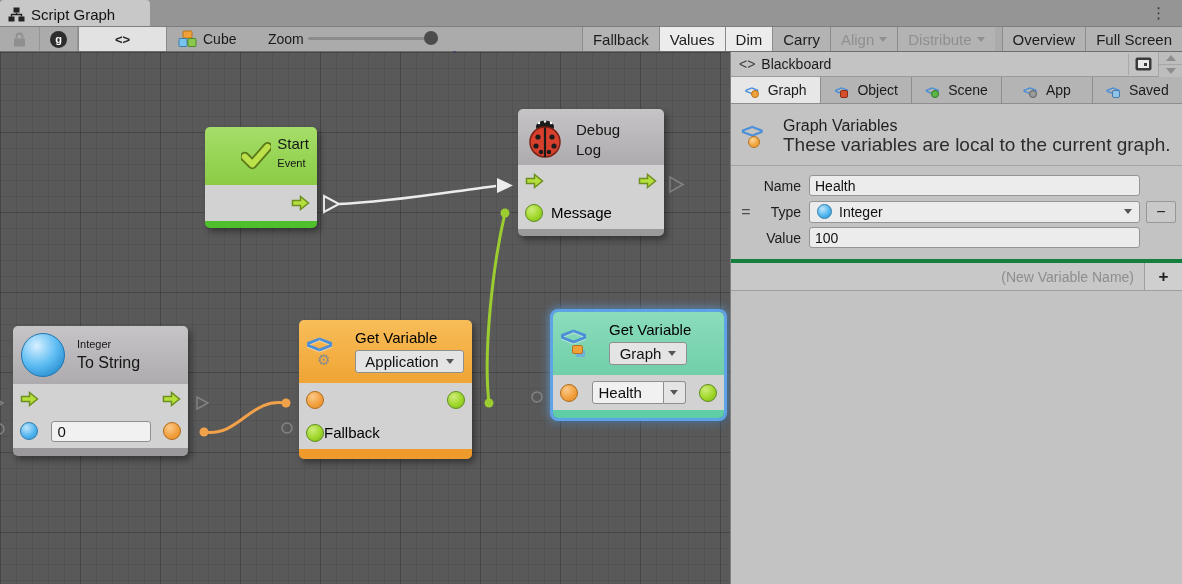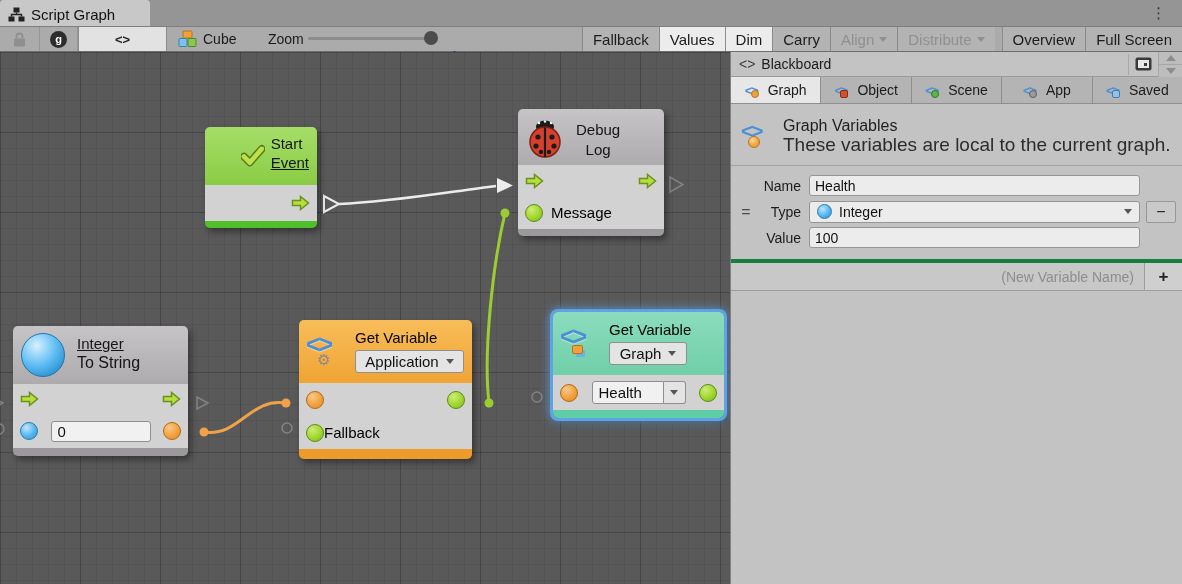--- a/index.html
+++ b/index.html
@@ -46,21 +46,21 @@
       linear-gradient(90deg, rgba(0,0,0,0.16) 1px, transparent 1px),
       linear-gradient(rgba(0,0,0,0.07) 1px, transparent 1px),
       linear-gradient(90deg, rgba(0,0,0,0.07) 1px, transparent 1px);
     background-size:80px 80px,80px 80px,16px 16px,16px 16px; overflow:hidden; }
   .wires { position:absolute; left:0; top:0; width:730px; height:532px; }
 
   .node { position:absolute; border-radius:5px; overflow:hidden; box-shadow:3px 4px 6px rgba(0,0,0,0.38); }
   .node-header { display:flex; align-items:flex-start; padding:7px 8px 0 8px; }
   .node-titles { display:flex; flex-direction:column; margin-left:10px; color:#151515; }
   .t-main { font-size:15px; line-height:20px; }
-  .t-sub  { font-size:15px; line-height:18px;text-decoration:underline; }
+  .t-sub  { font-size:11px; line-height:18px; }
   .node-body { background:#d3d2d3; }
   .body-row { display:flex; align-items:center; padding:0 7px; }
   .spread { justify-content:space-between; }
   .node-strip { width:100%; }
 
   .hdr-green { background:linear-gradient(#a6de69, #8acc45);padding-left:36px; }
   .hdr-gray  { background:linear-gradient(#c6c4c6, #adabad); }
   .hdr-orange{ background:linear-gradient(#f8bd59, #f0a434); }
   .hdr-teal  { background:linear-gradient(#8bdcbd, #70cfa8); }
 
@@ -269,21 +269,21 @@
           <circle cx="25" cy="5" r="1.2" fill="#fff"></circle>
         <circle cx="19" cy="24" r="15" fill="#d6402c" stroke="#7a2014" stroke-width="1.5"></circle>
         <line x1="19" y1="9.5" x2="19" y2="39" stroke="#1b1b1b" stroke-width="2.2"></line>
         <circle cx="12" cy="19" r="2.6" fill="#1b1b1b"></circle>
           <circle cx="26" cy="19" r="2.6" fill="#1b1b1b"></circle>
         <circle cx="10" cy="28" r="2.6" fill="#1b1b1b"></circle>
           <circle cx="28" cy="28" r="2.6" fill="#1b1b1b"></circle>
         <circle cx="15" cy="34" r="2.2" fill="#1b1b1b"></circle>
           <circle cx="23" cy="34" r="2.2" fill="#1b1b1b"></circle>
       </svg>
-      <div class="node-titles" style="margin-left:12px; margin-top:4px;align-items:center;">
+      <div class="node-titles" style="margin-left:12px; margin-top:4px;">
         <span class="t-main">Debug</span>
         <span class="t-main">Log</span>
       </div>
     </div>
     <div class="node-body">
       <div class="body-row spread" style="height:32px;">
         <svg width="19" height="16" viewBox="0 0 19 16">
           <path d="M1.5 5.5 h8 V1.5 L17.5 8 L9.5 14.5 V10.5 h-8 z" fill="#b5df3c" stroke="#6d8f1f" stroke-width="1.5"></path>
         </svg>
         <svg width="19" height="16" viewBox="0 0 19 16">

